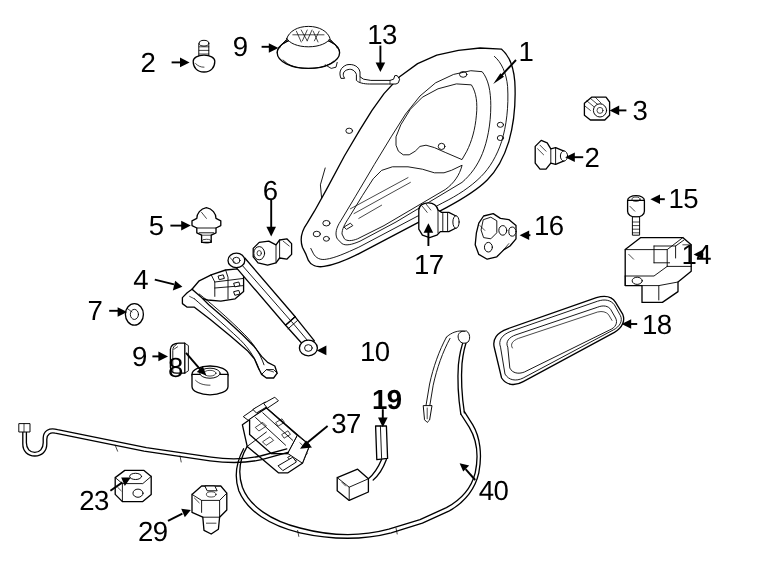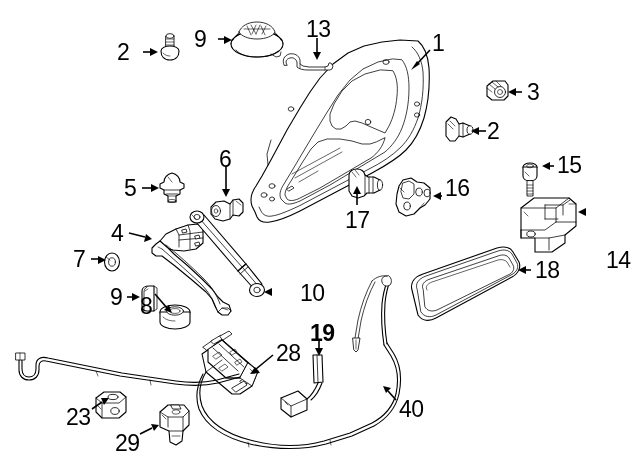--- a/index.html
+++ b/index.html
@@ -704,24 +704,24 @@
   <div class="callout-label" style="left:111px; top:222px;">4</div>
   <div class="callout-label" style="left:124px; top:177px;">5</div>
   <div class="callout-label" style="left:219px; top:148px;">6</div>
   <div class="callout-label" style="left:73px;  top:248px;">7</div>
   <div class="callout-label" style="left:140px; top:295px;">8</div>
   <div class="callout-label" style="left:110px; top:286px;">9</div>
   <div class="callout-label" style="left:273px; top:282px;margin-left:27px;">10</div>
   <div class="callout-label" style="left:194px; top:28px;">9</div>
   <div class="callout-label" style="left:117px; top:41px;">2</div>
   <div class="callout-label" style="left:306px; top:18px;">13</div>
-  <div class="callout-label" style="left:606px; top:201px;margin-top:48px;">14</div>
+  <div class="callout-label" style="left:568px; top:201px;">14</div>
   <div class="callout-label" style="left:557px; top:154px;">15</div>
   <div class="callout-label" style="left:445px; top:177px;">16</div>
   <div class="callout-label" style="left:345px; top:209px;">17</div>
   <div class="callout-label" style="left:535px; top:259px;">18</div>
   <div class="callout-label" style="left:310px; top:322px;font-weight:bold;">19</div>
   <div class="callout-label" style="left:399px; top:398px;">40</div>
   <div class="callout-label" style="left:115px; top:432px;">29</div>
-  <div class="callout-label" style="left:276px; top:342px;">28</div>
+  <div class="callout-label" style="left:276px; top:342px;">37</div>
   <div class="callout-label" style="left:66px;  top:406px;">23</div>
 
 </div>
 
 </body></html>

